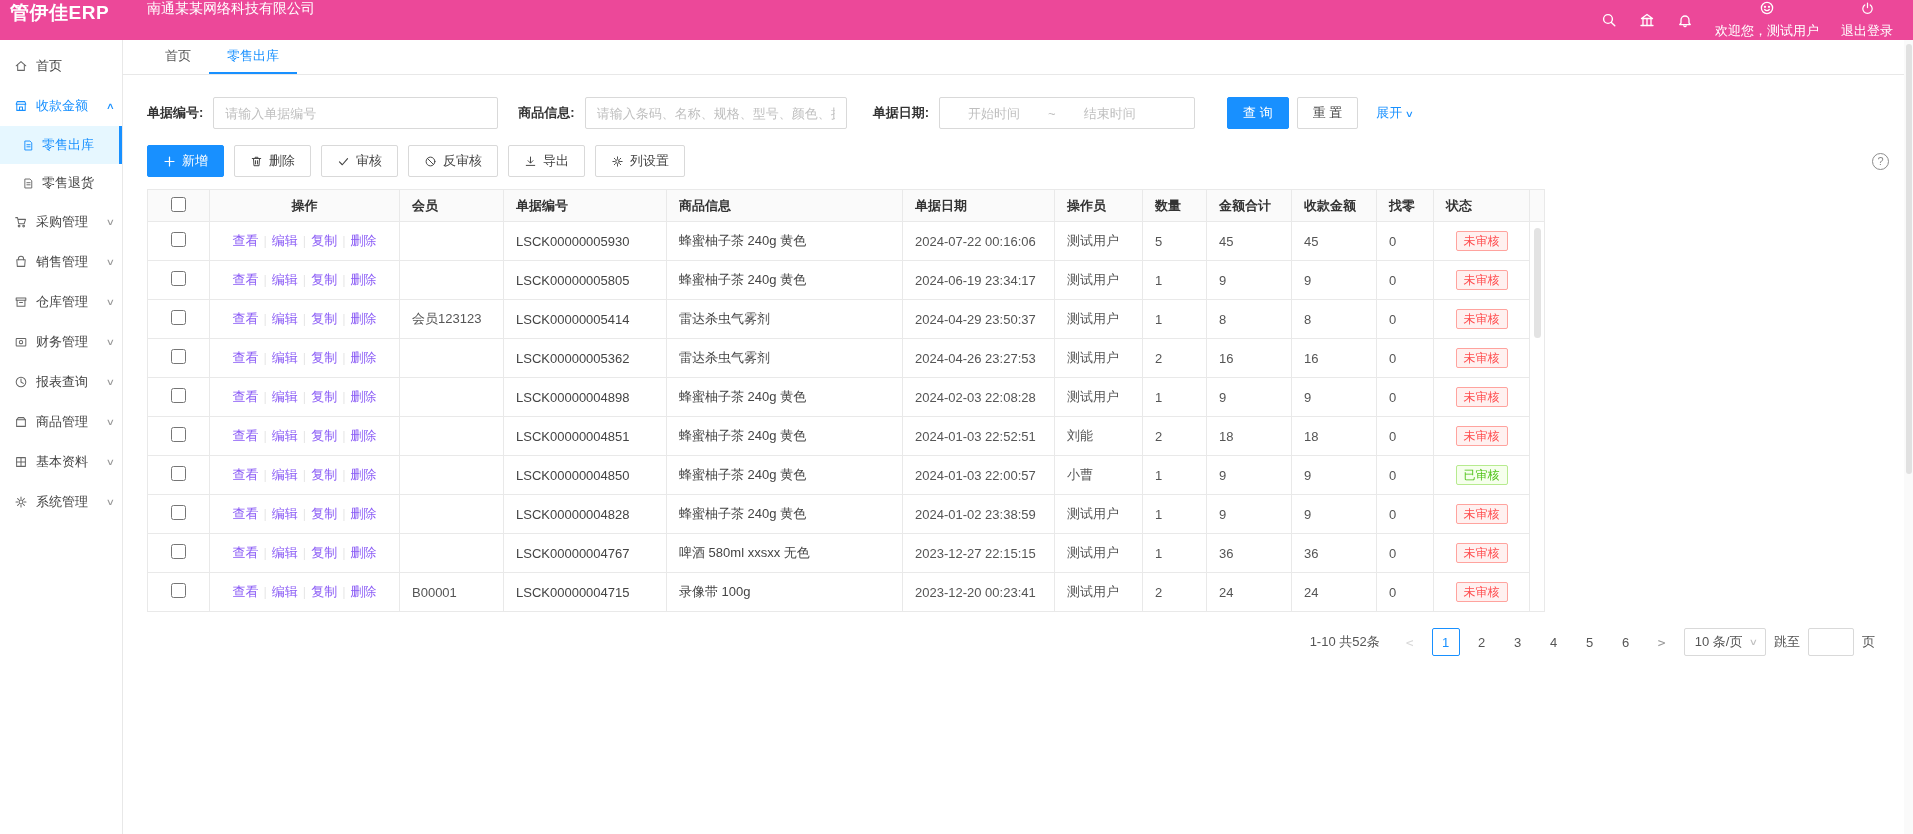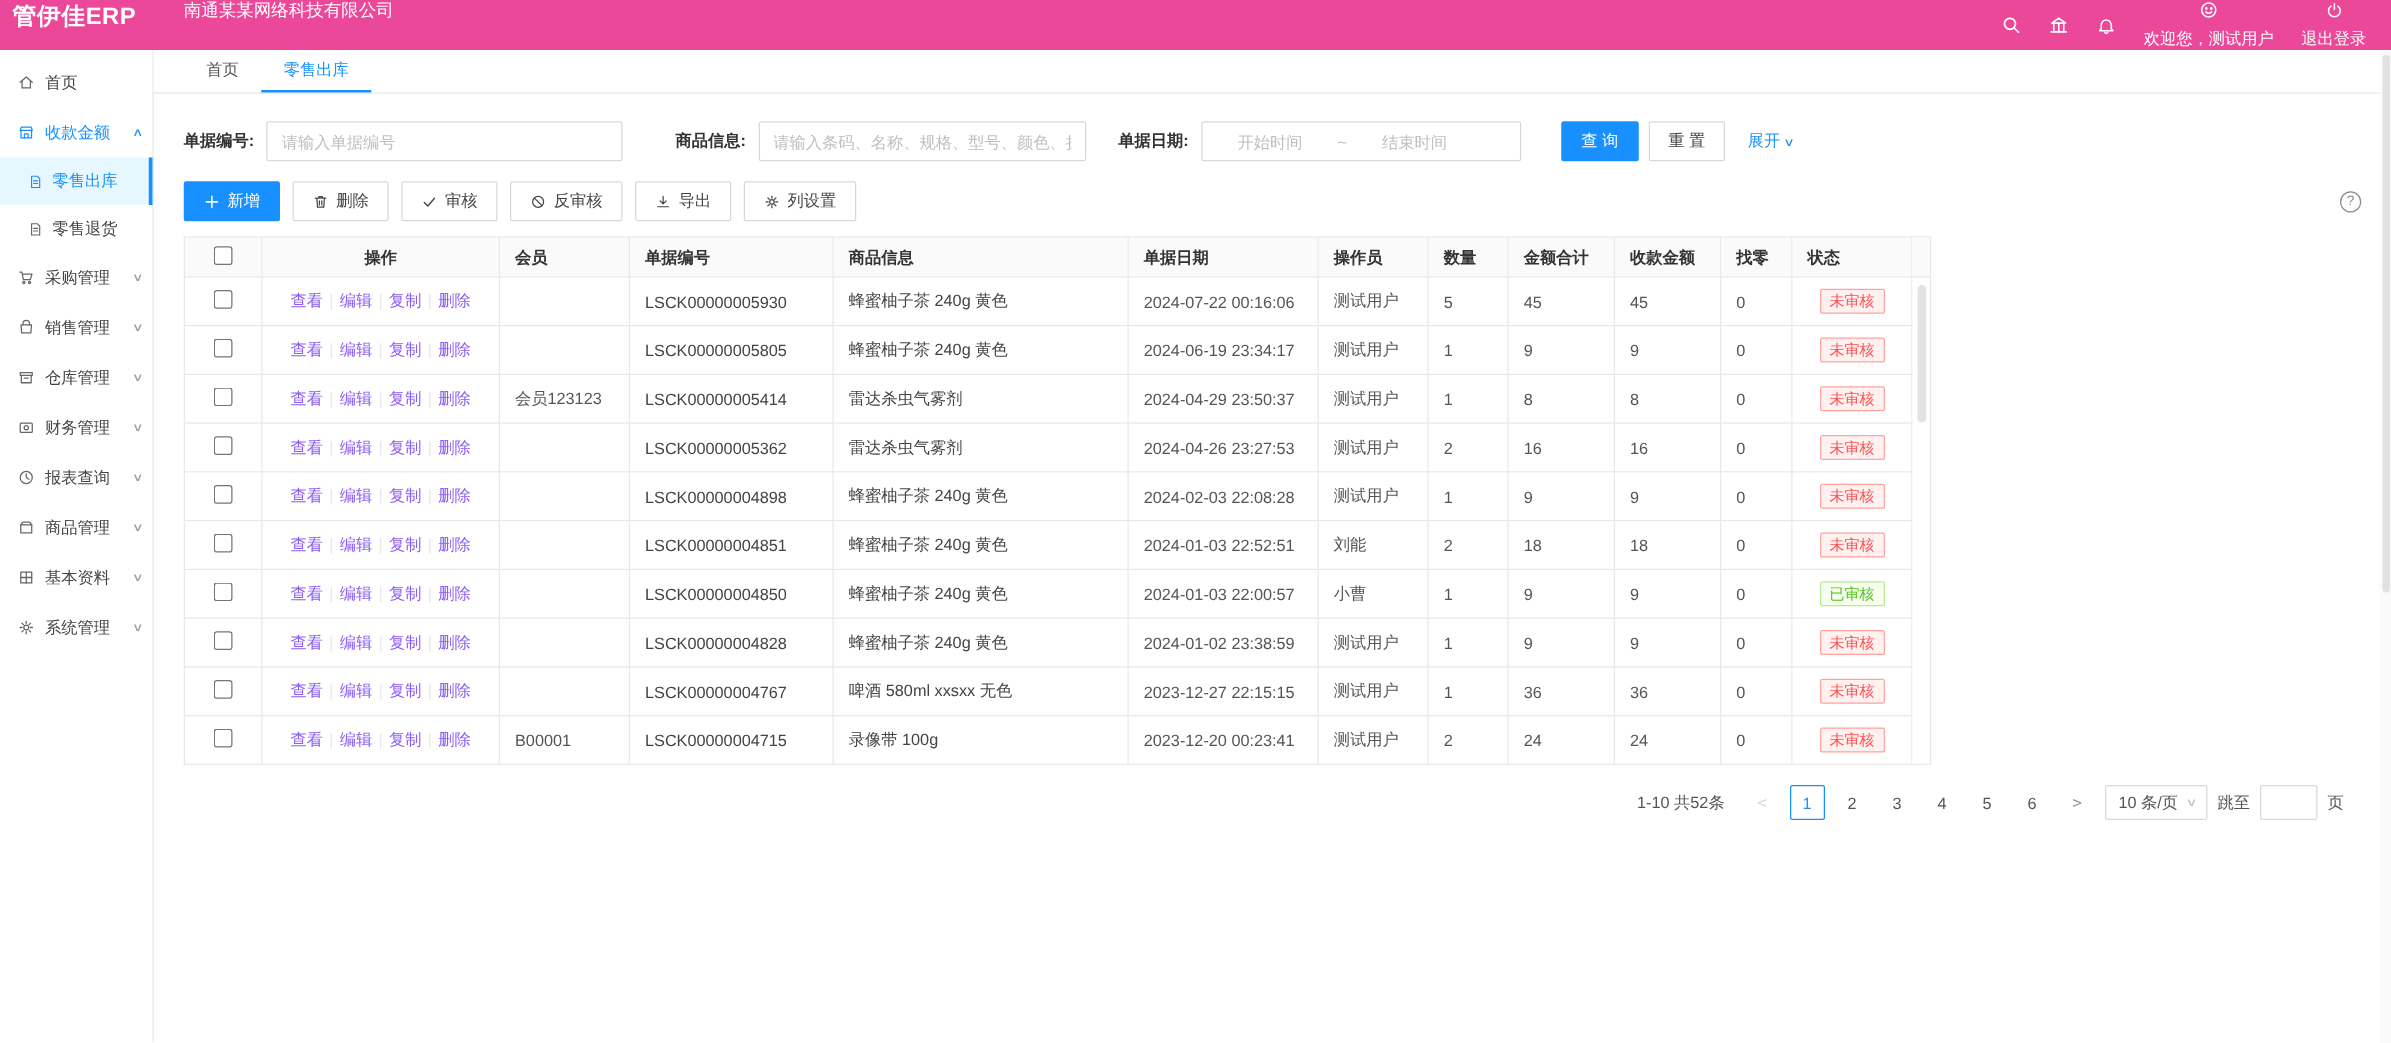--- a/index.html
+++ b/index.html
@@ -33,21 +33,21 @@
   
   .tabbar { height:35px; border-bottom:1px solid #e8e8e8; display:flex; align-items:stretch; padding-left:24px; background:#fff; }
   .tab { display:flex; align-items:center; padding:0 18px; color:#555; cursor:pointer; border-bottom:2px solid transparent; }
   .tab.active { color:#1890ff; border-bottom-color:#1890ff; }
 
   
   .filters { display:flex; align-items:center; padding:22px 24px 10px 24px; gap:8px; }
   .f-label { font-weight:700; color:#333; margin-right:2px; white-space:nowrap; }
   .f-input { height:32px; border:1px solid #d9d9d9; border-radius:2px; padding:0 11px; font-size:13px; color:#333; outline:none; font-family:inherit; }
   .f-input::placeholder { color:#bfbfbf; }
-  .w1 { width:285px; margin-right:34px; }
+  .w1 { width:285px; margin-right:12px; }
   .w2 { width:262px; margin-right:18px; }
   .range-box { height:32px; width:256px; border:1px solid #d9d9d9; border-radius:2px; display:flex; align-items:center; padding:0 8px; margin-right:24px; }
   .range-box input { border:none; outline:none; width:92px; text-align:center; font-size:13px; color:#333; font-family:inherit; }
   .range-box input::placeholder { color:#bfbfbf; }
   .range-sep { color:#bfbfbf; padding:0 8px; }
   .btn { height:32px; border-radius:2px; border:1px solid #d9d9d9; background:#fff; color:#444; font-size:13px; padding:0 15px; cursor:pointer; font-family:inherit; display:inline-flex; align-items:center; gap:6px; }
   .btn.primary { background:#1890ff; border-color:#1890ff; color:#fff; }
   .expand-link { color:#1890ff; cursor:pointer; margin-left:10px; white-space:nowrap; }
   .expand-caret { font-size:9px; display:inline-block; transform:scaleX(1.4); }
 

